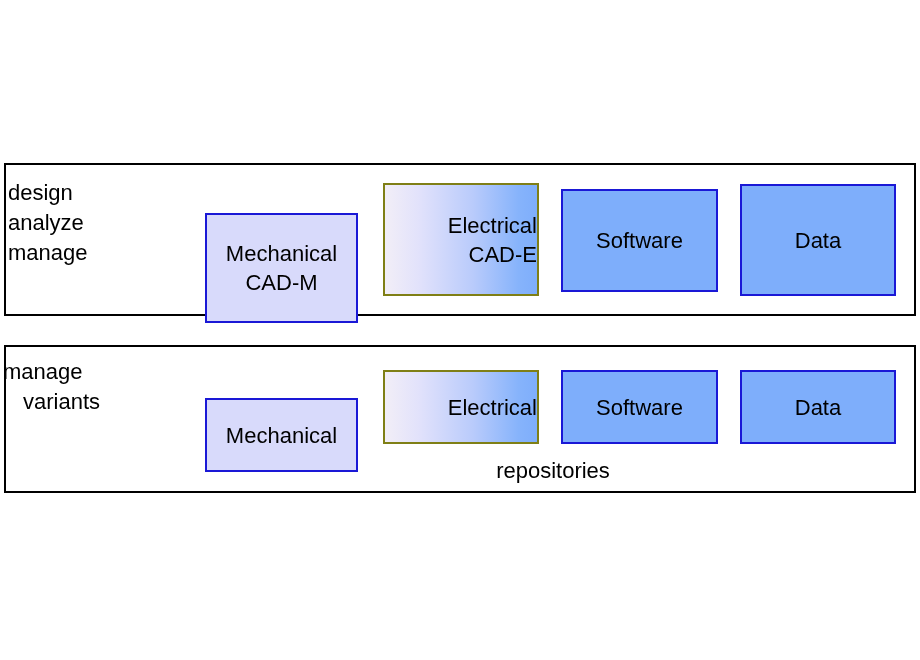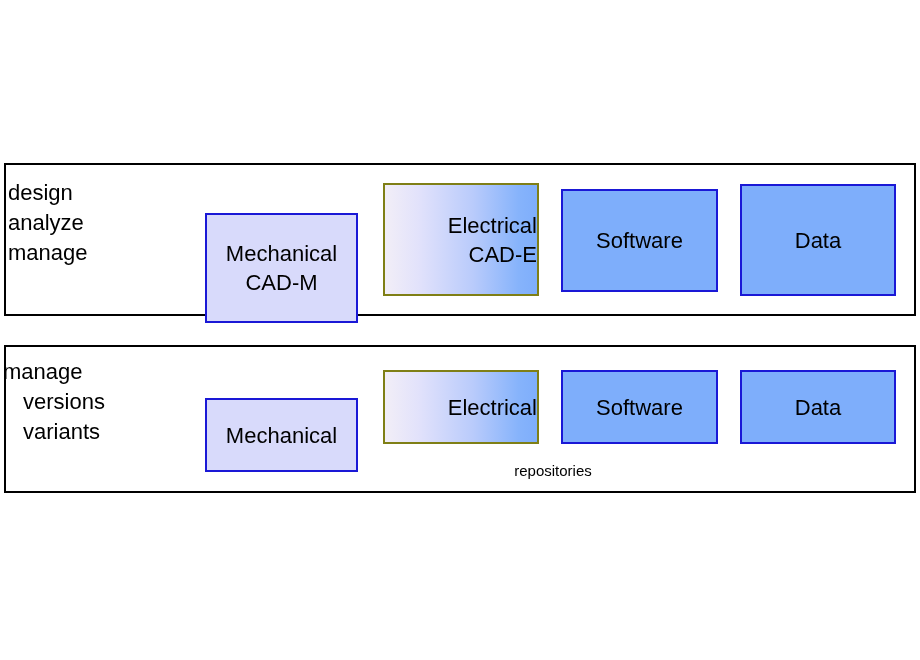--- a/index.html
+++ b/index.html
@@ -109,21 +109,21 @@
   #box-software-manage   { left: 561px; top: 370px; width: 157px; height: 74px; }
   #box-data-manage       { left: 740px; top: 370px; width: 156px; height: 74px; }
 
   
   #caption-repositories {
     position: absolute;
     left: 383px;
     top: 457px;
     width: 340px;
     text-align: center;
-    font-size: 15px;
+    font-size: 22px;
     line-height: 28px;
     white-space: nowrap;
   }
 </style>
 </head>
 <body>
 
 <div class="canvas">
 
   <div class="frame" id="frame-design"></div>
@@ -149,21 +149,20 @@
   </div>
 
   <div class="disc-box fill-blue" id="box-data-design">
     <span class="box-line">Data</span>
   </div>
 
   <div class="frame" id="frame-manage"></div>
 
   <div class="label-stack" id="labels-manage">
     <span class="label-line">manage</span>
-    <span class="label-line indent">versions</span>
     <span class="label-line indent">variants</span>
   </div>
 
   <div class="disc-box fill-lavender" id="box-mechanical-manage">
     <span class="box-line">Mechanical</span>
   </div>
 
   <div class="disc-box fill-gradient" id="box-electrical-manage">
     <span class="box-line">Electrical</span>
   </div>

